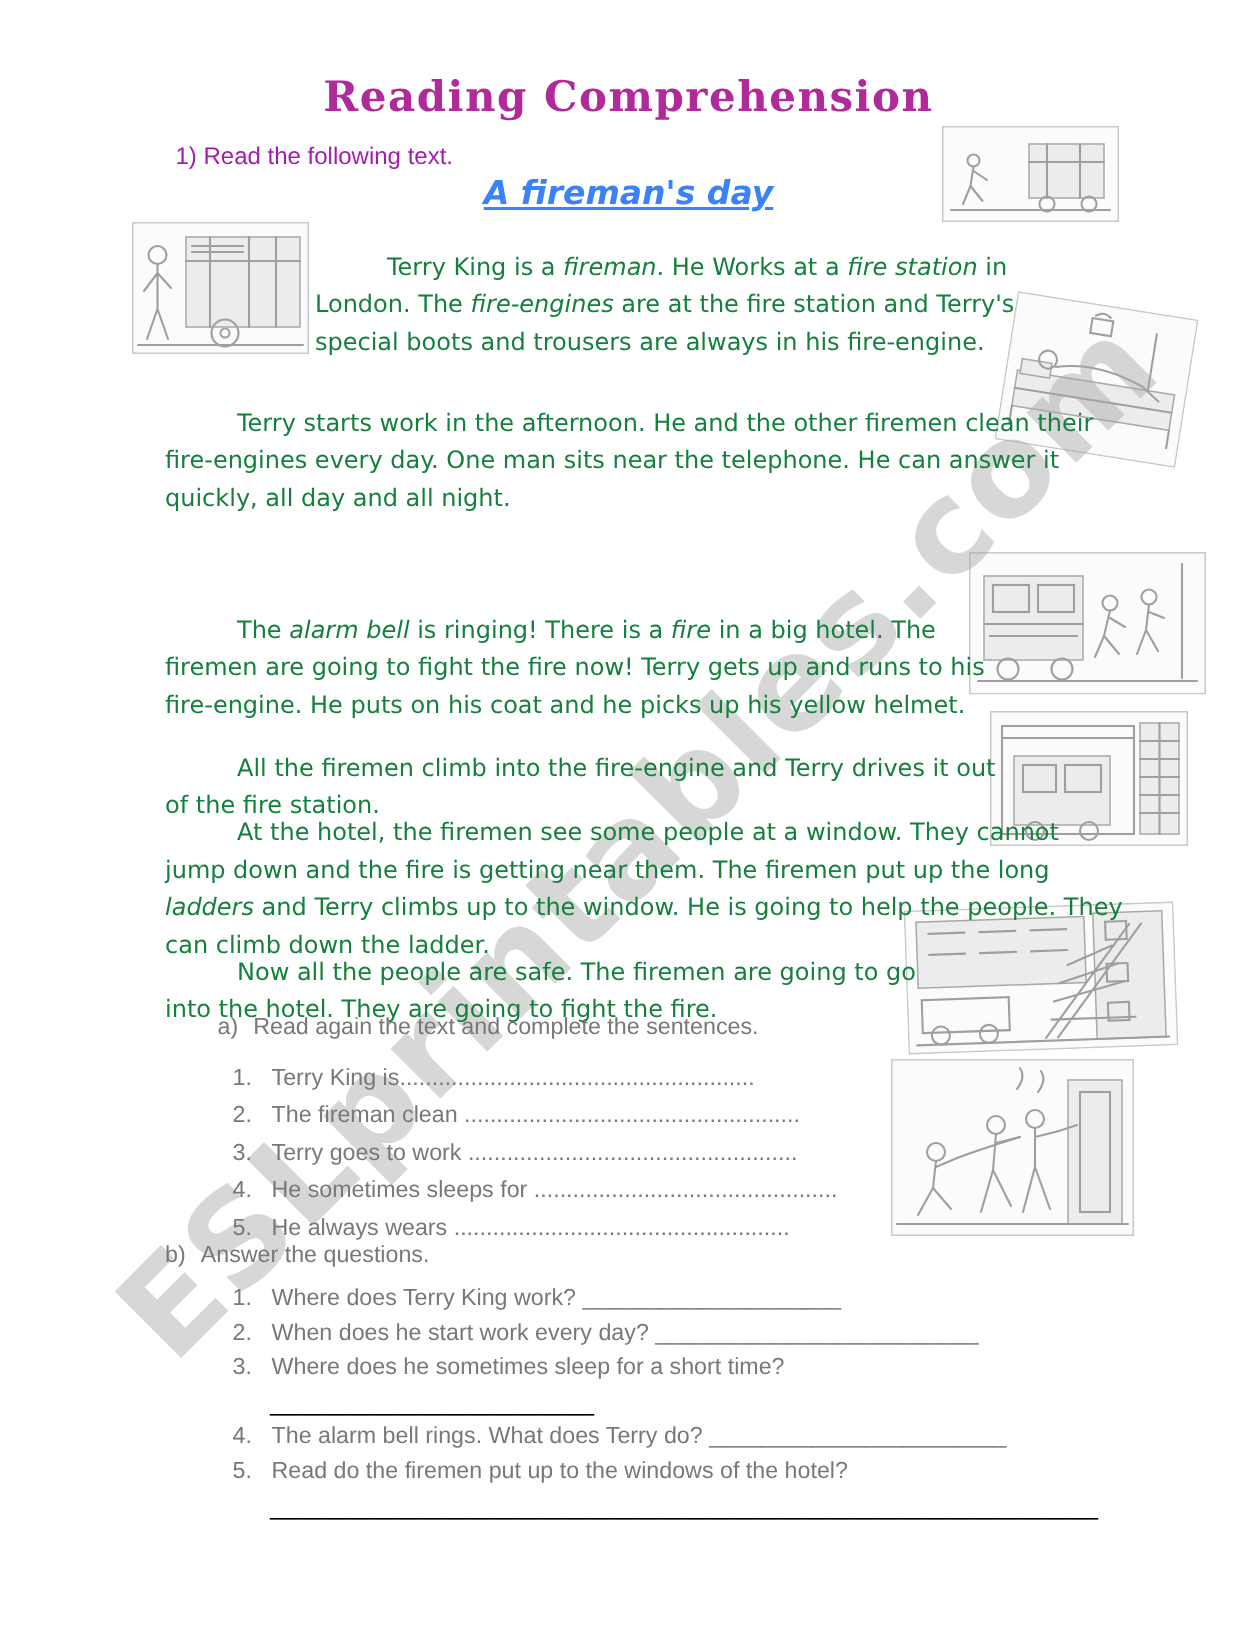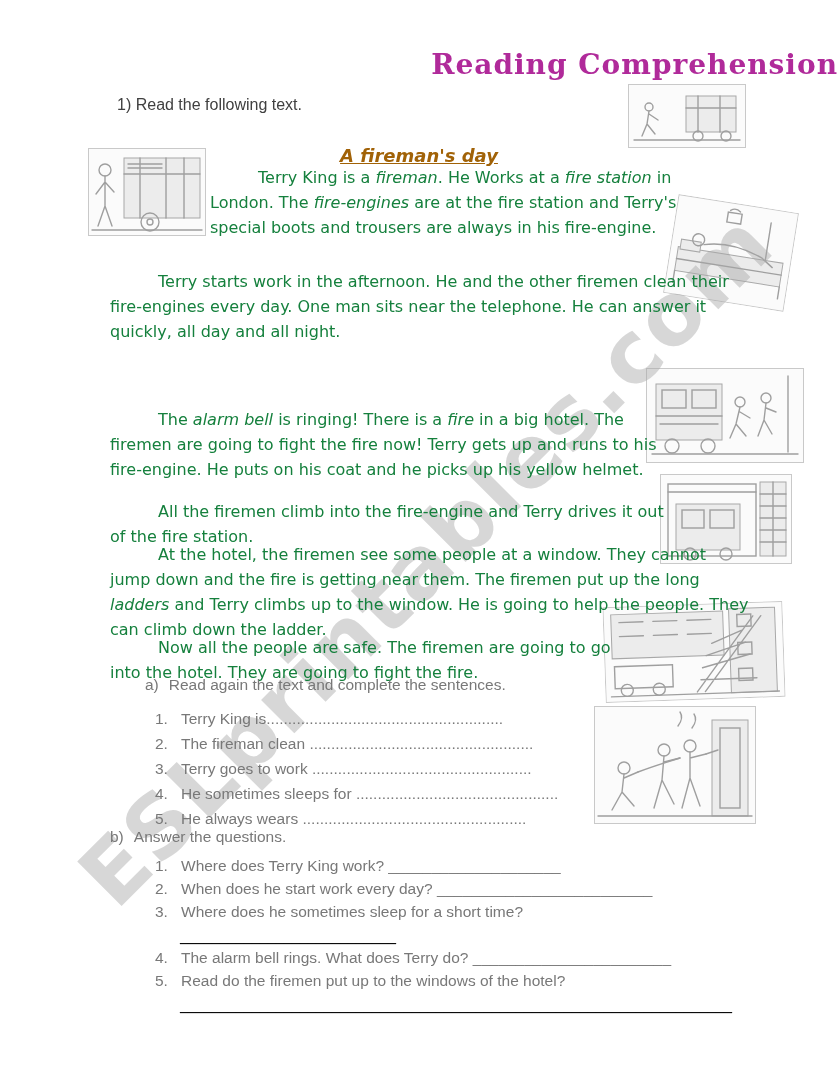--- a/index.html
+++ b/index.html
@@ -6,35 +6,34 @@
   .page{
     position:relative;
     width:838px;height:1086px;
     background:#ffffff;
     overflow:hidden;
     font-family:"DejaVu Sans",sans-serif;
   }
   
   .doc-title{
     position:absolute;top:48px;left:0;width:100%;
-    text-align:right;
+    text-align:center;
     font-family:"DejaVu Serif",serif;
     font-size:28px;letter-spacing:1px;
     color:#b02a9a;font-weight:600;
   }
   .instruction{
     position:absolute;left:117px;top:96px;
     font-family:"Liberation Sans",sans-serif;
-    font-size:16px;color:#404040;
+    font-size:16px;color:#a21caf;
   }
   .passage-title{
     position:absolute;left:0;top:117px;width:100%;text-align:center;
-    font-size:18px;font-weight:bold;font-style:italic;
-    color:#a16207;
-    margin-top:28px;
+    font-size:22px;font-weight:bold;font-style:italic;
+    color:#3b82f6;
   }
   .passage-title span{text-decoration:underline;}
   
   .para{
     position:absolute;
     font-size:16px;line-height:25px;
     color:#15803d;font-weight:500;
     text-indent:48px;
     z-index:3;
   }

